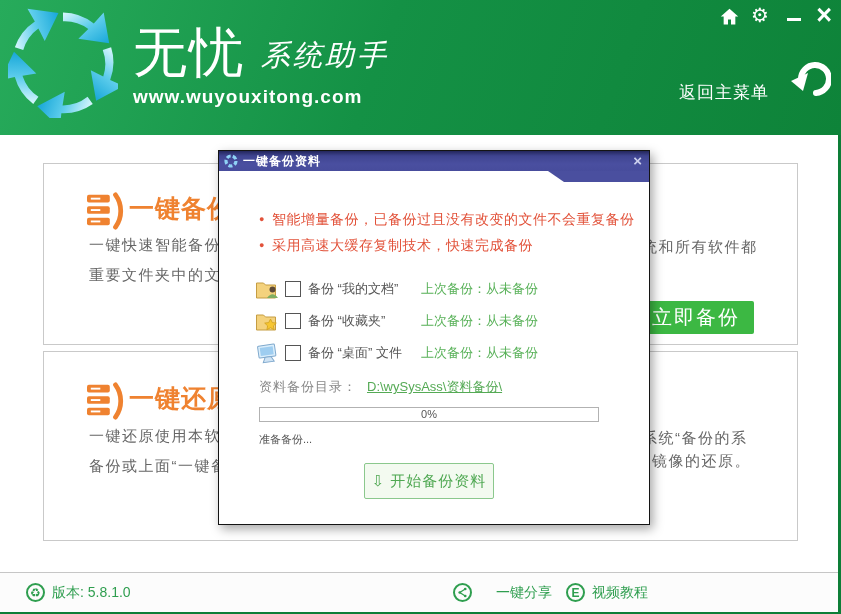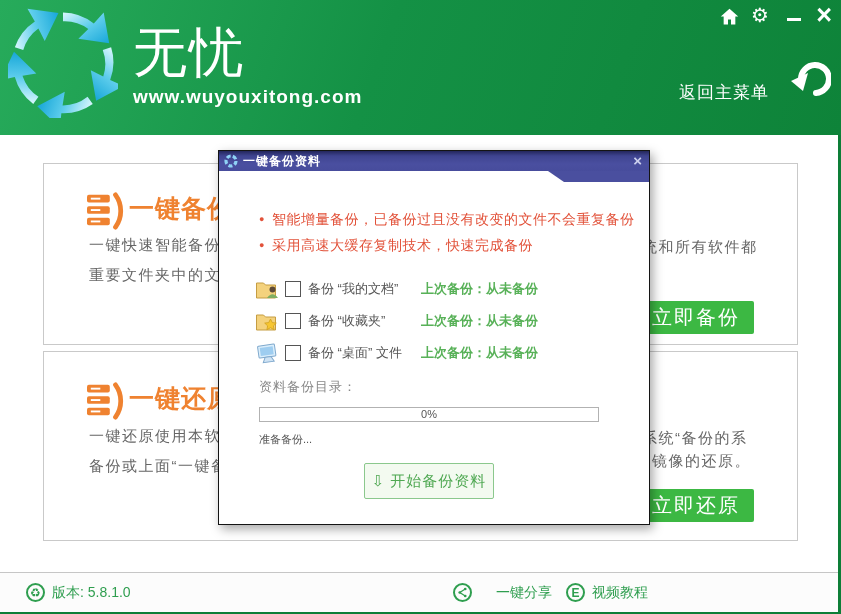--- a/index.html
+++ b/index.html
@@ -63,21 +63,21 @@
   .dlg-bullet { position:absolute; left:40px; font-size:14px; color:#e2523a; letter-spacing:0.5px; }
   .dlg-bullet::before { content:"●"; font-size:9px; vertical-align:2px; margin-right:7px; }
   .b1 { top:60px; } .b2 { top:86px; }
   .dlg-row { position:absolute; left:36px; width:390px; height:26px; display:flex; align-items:center; }
   .r1 { top:125px; } .r2 { top:157px; } .r3 { top:189px; }
   .row-icon { width:25px; height:24px; margin-right:5px; }
   .cbx { width:12px; height:12px; border:1px solid #555; background:#fff; padding:1px;
     margin-right:7px; cursor:pointer; }
   .cbx-in { width:100%; height:100%; background:#3d3f92; }
   .row-label { font-size:13px; color:#555; width:113px; }
-  .row-status { font-size:13px; color:#58b158;font-weight:bold; }
+  .row-status { font-size:13px; color:#58b158; }
   .dir-row { position:absolute; left:40px; top:227px; display:flex; align-items:center; }
   .dir-label { font-size:13px; color:#888; letter-spacing:1px; }
   .dir-link { font-size:13px; color:#55aa55; text-decoration:underline; margin-left:10px; cursor:pointer; }
   .progress { position:absolute; left:40px; top:256px; width:338px; height:13px;
     border:1px solid #b2b2b2; text-align:center; font-size:11px; line-height:13px; color:#555; }
   .dlg-status { position:absolute; left:40px; top:281px; font-size:11px; color:#555; }
   .start-btn { position:absolute; left:145px; top:312px; width:128px; height:34px;
     background:#f3faf0; border:1px solid #8bc88d; border-radius:2px; color:#4fa852;
     font-size:15px; display:flex; align-items:center; justify-content:center; gap:5px;
     letter-spacing:1px; cursor:pointer; }
@@ -101,20 +101,21 @@
         <path id="arr" d="M50 4 a46 46 0 0 1 28 10 l9 -10 l5 28 l-28 -4 l9 -9 a36 36 0 0 0 -23 -7 z"></path>
         <use href="#arr" transform="rotate(72 50 50)"></use>
         <use href="#arr" transform="rotate(144 50 50)"></use>
         <use href="#arr" transform="rotate(216 50 50)"></use>
         <use href="#arr" transform="rotate(288 50 50)"></use>
       </g>
     </svg>
     <div class="brand-wrap">
       <div class="brand-row">
         <span class="brand-main">无忧</span>
+        <span class="brand-sub">系统助手</span>
       </div>
       <div class="website">www.wuyouxitong.com</div>
     </div>
 
     <svg class="ctl home-ic" viewBox="0 0 24 24">
       <path d="M12 2 L22.5 11.5 H19 V21 H13.8 V15 H10.2 V21 H5 V11.5 H1.5 Z" fill="#fff"></path>
     </svg>
     <div class="ctl gear-ic">⚙</div>
     <div class="ctl min-ic"></div>
     <div class="ctl close-ic">×</div>
@@ -163,21 +164,20 @@
         <rect x="4" y="17" width="10" height="2"></rect>
         <rect x="4" y="29" width="10" height="2"></rect>
       </g>
       <path d="M30 2 a 29 29 0 0 1 0 34" fill="none" stroke="#ef8230" stroke-width="5" stroke-linecap="round"></path>
     </svg>
     <div class="sec-title" style="top:30px">一键还原</div>
     <div class="sec-desc d-l1" style="top:75px">一键还原使用本软件</div>
     <div class="sec-desc d-l2" style="top:105px">备份或上面“一键备</div>
     <div class="sec-desc d-r1" style="top:77px">系统“备份的系</div>
     <div class="sec-desc d-r2" style="top:100px">镜像的还原。</div>
-    <div class="go-btn">立即还原</div>
   </div>
 
   <div class="footer">
     <div class="f-group f-ver">
       <span class="f-circle">♻</span>
       <span>版本: 5.8.1.0</span>
     </div>
     <div class="f-group f-share">
       <span class="f-circle">
         <svg viewBox="0 0 14 14" width="11" height="11">
@@ -241,20 +241,21 @@
           <path d="M9 16 l-2.5 5 h11 l-2.5 -5 Z" fill="#cfe3f4" stroke="#7fa9cd"></path>
         </g>
       </svg>
       <span class="cbx"><span class="cbx-in"></span></span>
       <span class="row-label">备份 “桌面” 文件</span>
       <span class="row-status">上次备份：从未备份</span>
     </div>
 
     <div class="dir-row">
       <span class="dir-label">资料备份目录：</span>
+      <span class="dir-link">D:\wySysAss\资料备份\</span>
     </div>
 
     <div class="progress">0%</div>
     <div class="dlg-status">准备备份...</div>
 
     <div class="start-btn">
       <span class="arrow-glyph">⇩</span>
       <span>开始备份资料</span>
     </div>
   </div>

